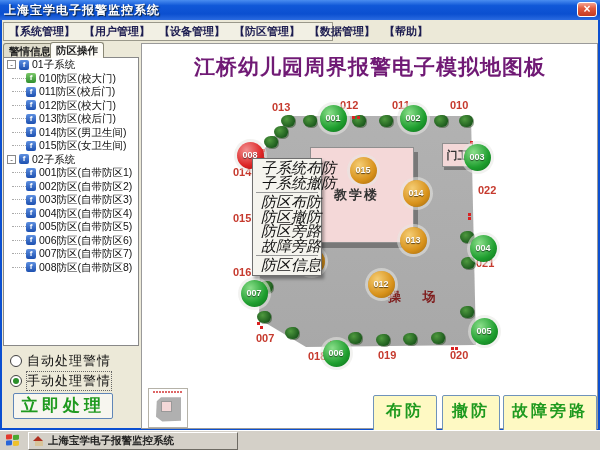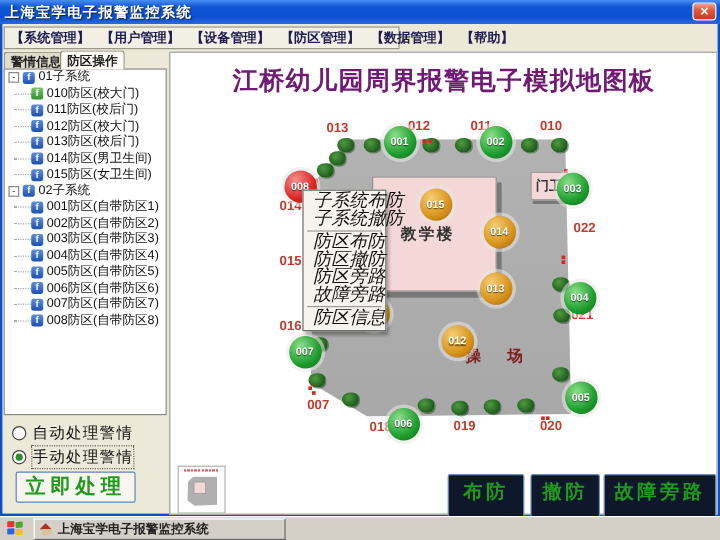--- a/index.html
+++ b/index.html
@@ -105,21 +105,21 @@
   .thumb { position:absolute; left:148px; top:388px; width:40px; height:40px;
     background:#fff; border:1px solid #b5b2a8; }
   .thumb-title { position:absolute; left:4px; top:2px; width:30px; height:2px;
     background:repeating-linear-gradient(90deg,#d66 0 2px,transparent 2px 3px); }
   .thumb-map { position:absolute; left:7px; top:7px; width:25px; height:26px; background:#b0b0b0;
     clip-path:polygon(20% 5%,100% 5%,100% 95%,25% 98%,0 80%,3% 20%); }
   .thumb-bldg { position:absolute; left:12px; top:12px; width:11px; height:11px;
     background:#f4d8d8; border:1px solid #999; }
 
   
-  .action-btn { position:absolute; top:395px; height:44px; background:#0f172a;
+  .action-btn { position:absolute; top:395px; height:44px; background:#fef9c3;
     border:1px solid #6f93bb; border-radius:2px; color:#1f9a1f; font-size:16px;
     font-weight:bold; letter-spacing:3px; text-align:center; }
 
   
   .taskbar { position:absolute; left:0; top:430px; width:600px; height:20px;
     background:#d4d0c8; border-top:1px solid #fff; }
   .start-flag { position:absolute; left:6px; top:3px; width:14px; height:13px;
     transform:skewY(-4deg); }
   .start-flag div { position:absolute; width:6px; height:5px; border-radius:1px; }
   .fl-r { left:0; top:0; background:#e23a2e; }

